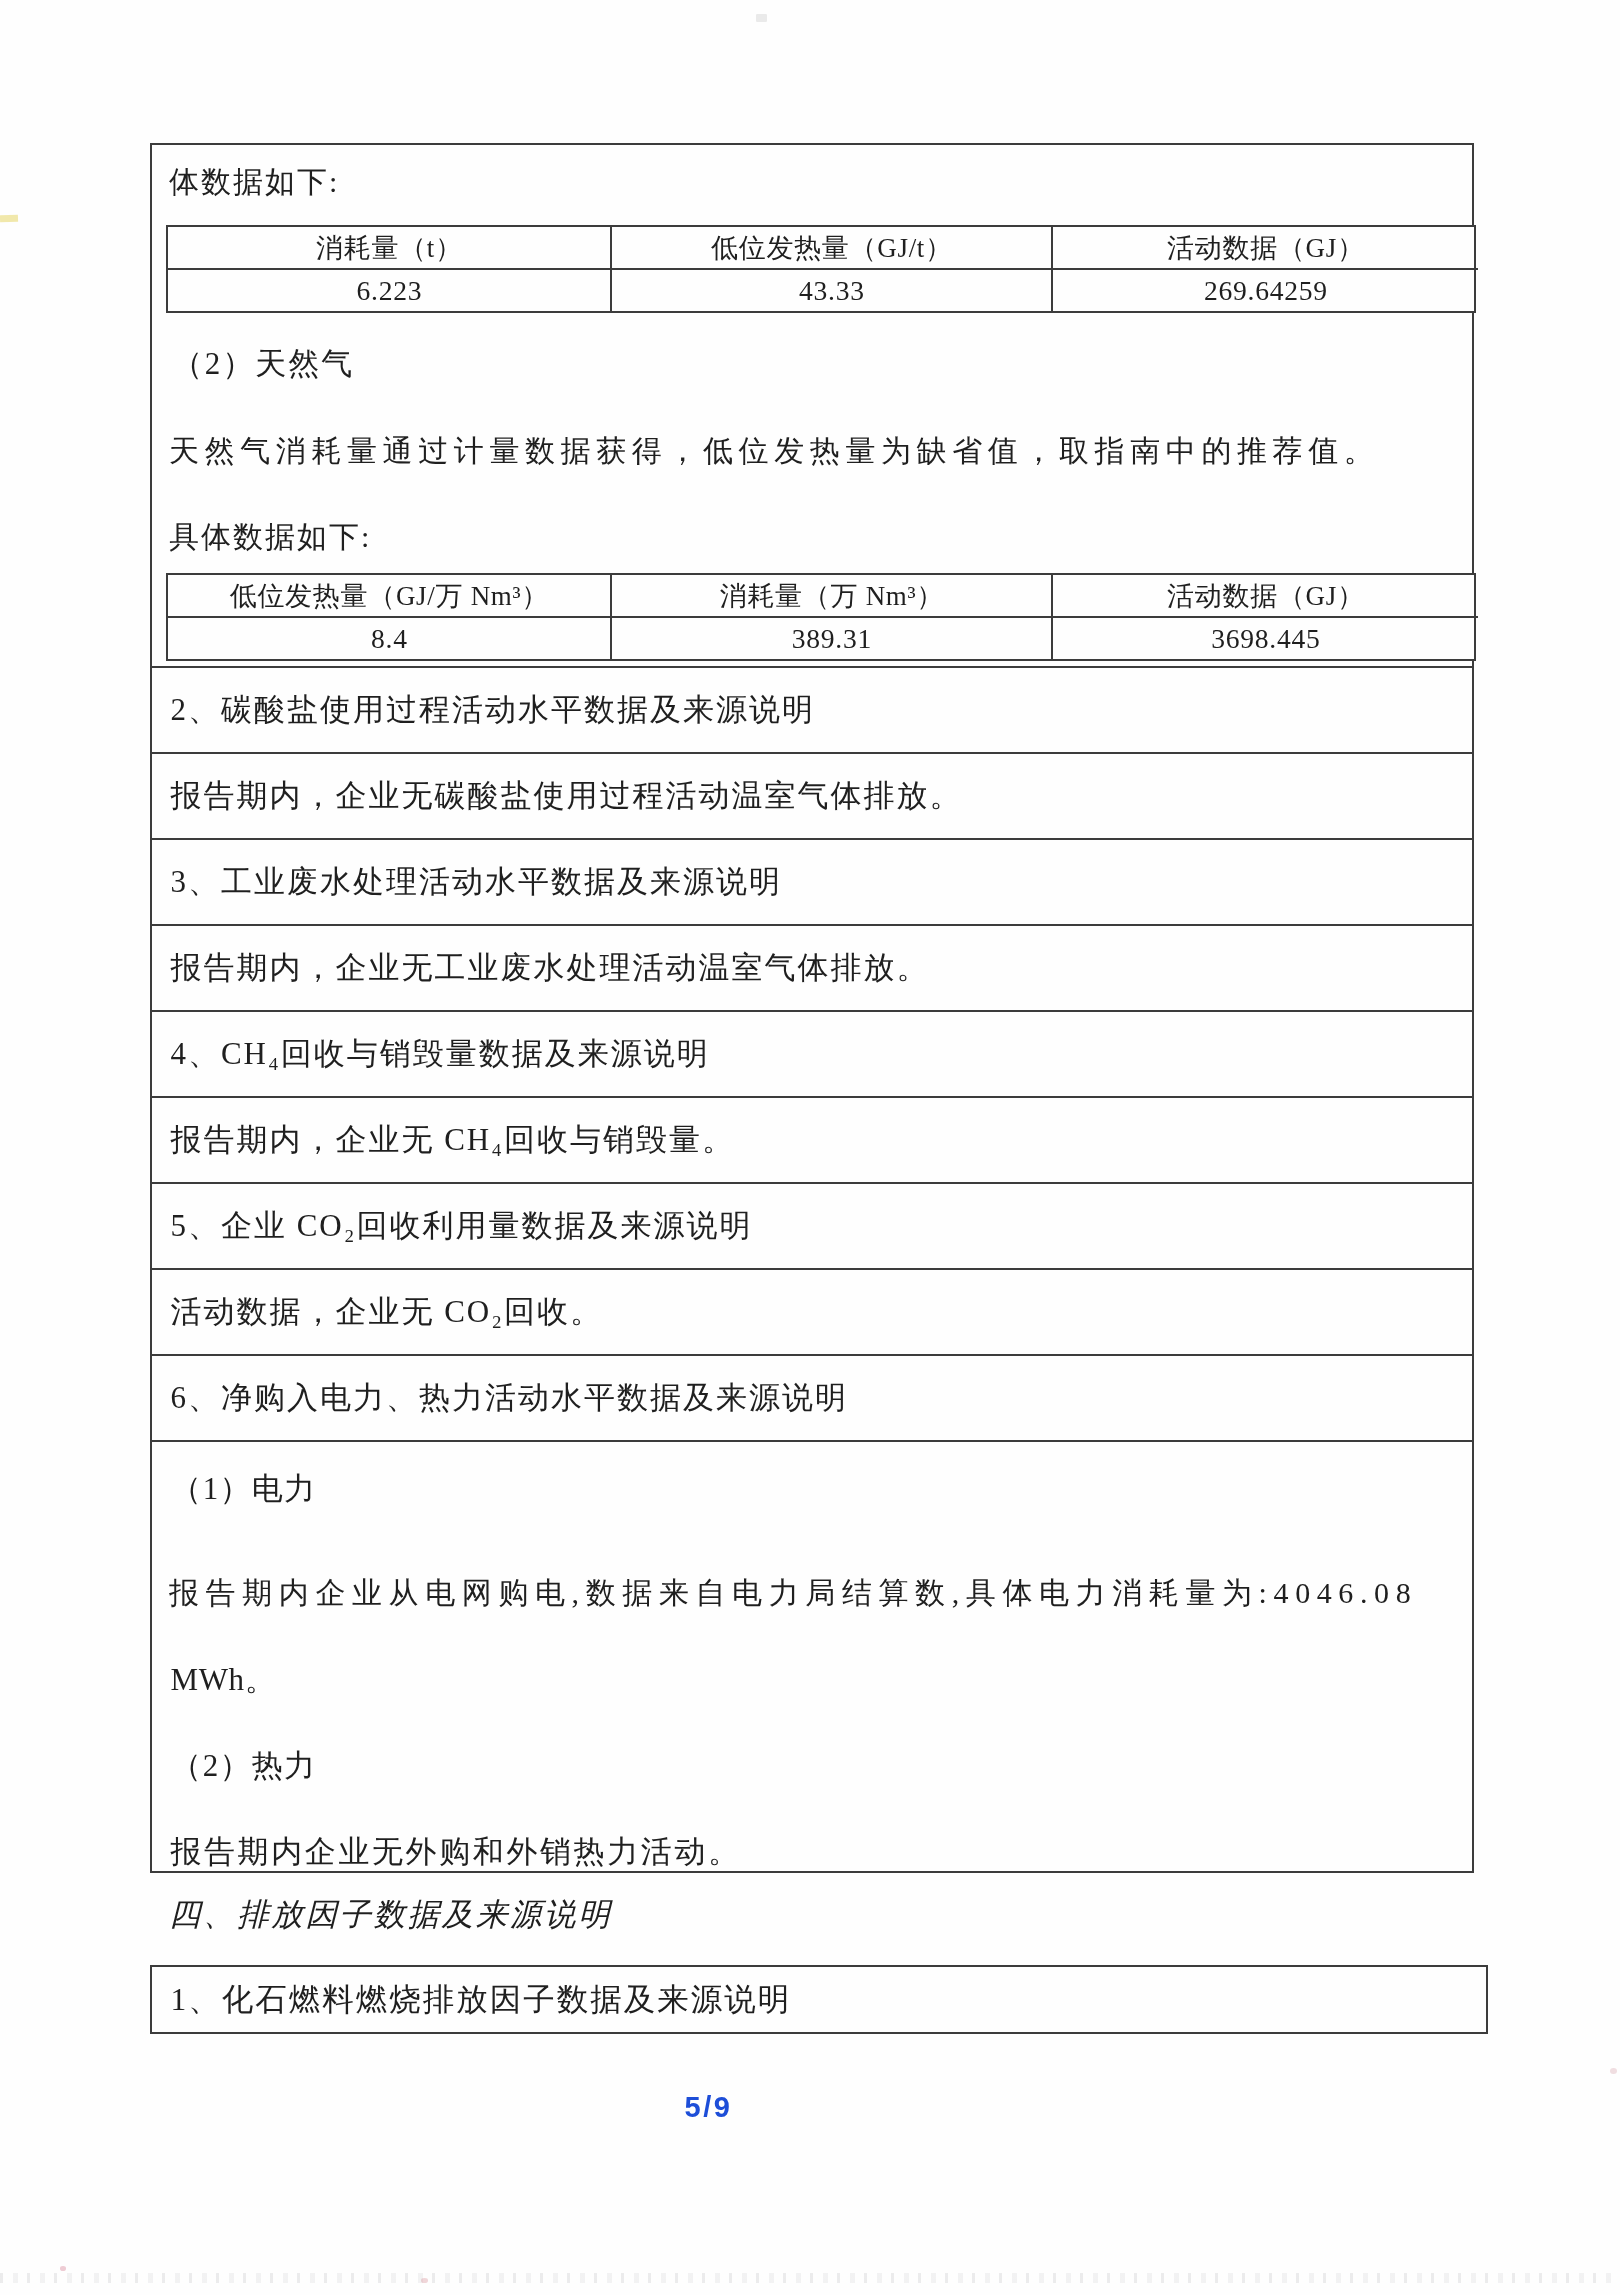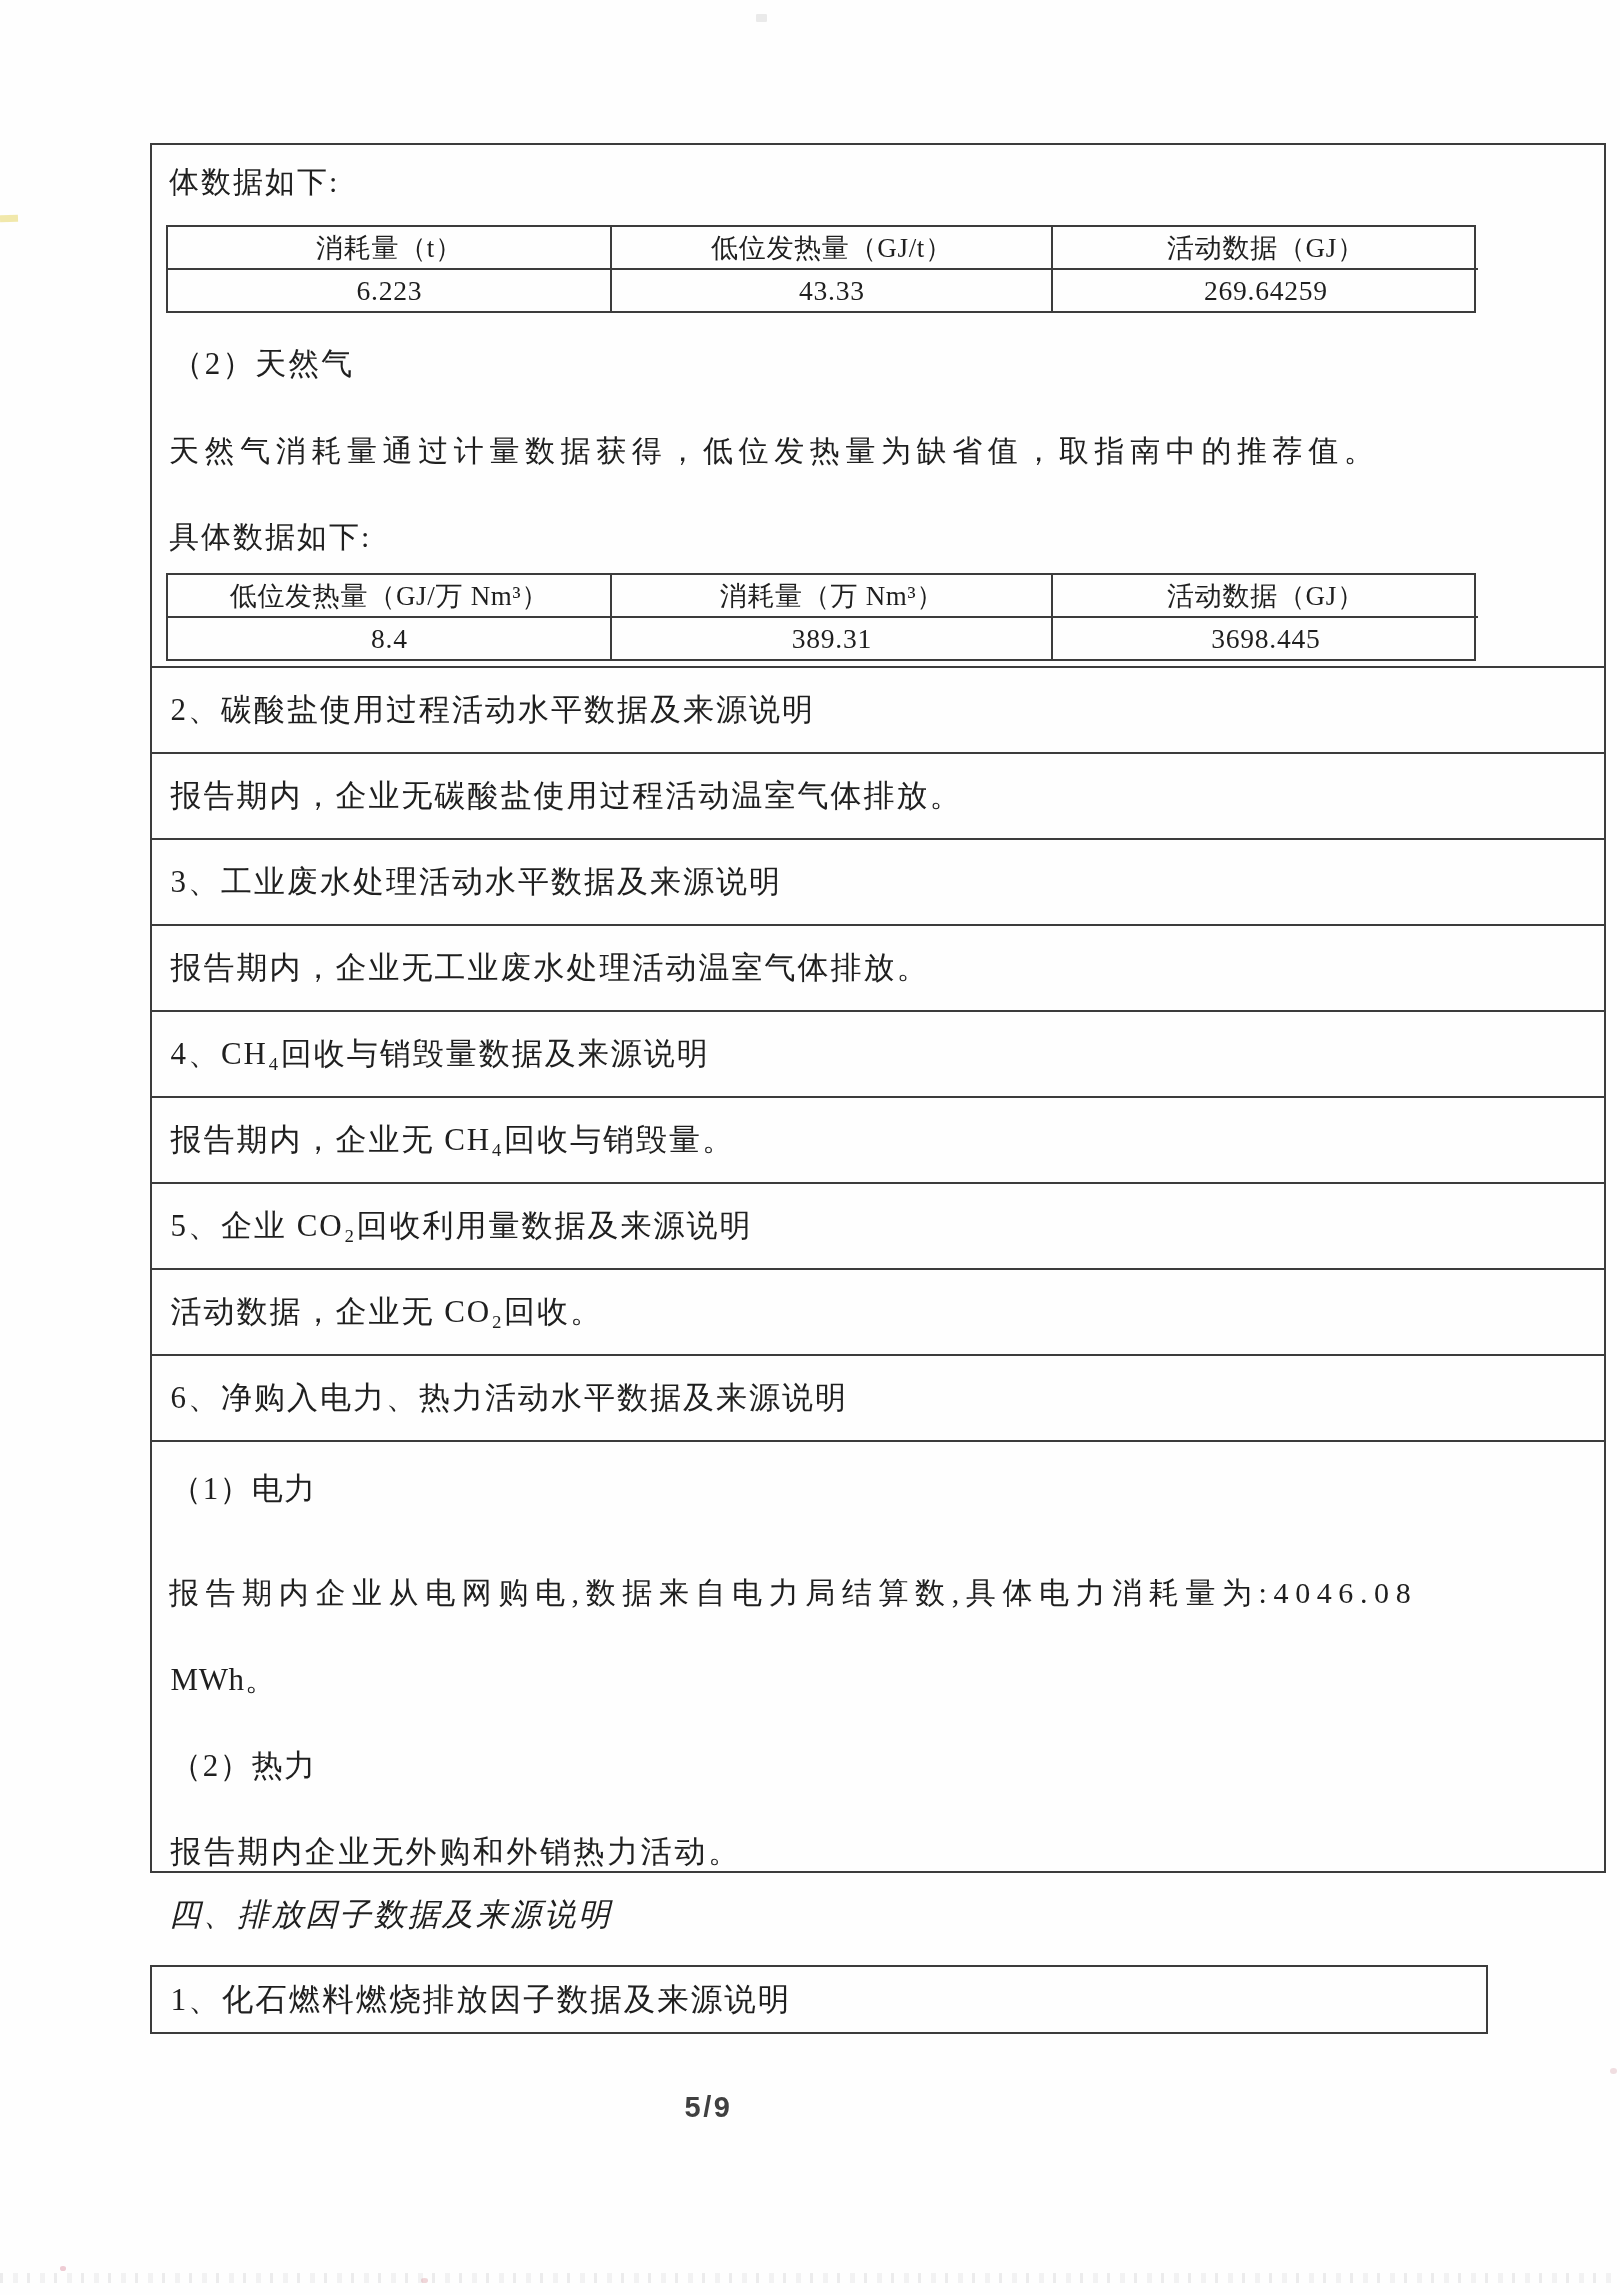--- a/index.html
+++ b/index.html
@@ -8,21 +8,21 @@
     background:#ffffff;
     font-family:"Liberation Serif","DejaVu Serif",serif;
     color:#1f1f1f;
     position:relative;
     overflow:hidden;
   }
   .page{position:absolute;inset:0;background:#fefefe;}
 
   
   .outer-box{
-    position:absolute;left:150px;top:143px;width:1456px;height:1730px;
+    position:absolute;left:150px;top:143px;width:1324px;height:1730px;
     border:2px solid #3c3c3c;border-bottom-width:2.6px;
     box-sizing:border-box;background:#fefefe;
   }
   .abs{position:absolute;}
   .cjk{font-size:31px;letter-spacing:2px;white-space:nowrap;}
   .intro{left:17px;top:17px;font-size:30px;}
   .subhead{left:19.7px;font-size:31px;}
   .para-stretch{
     left:17px;width:1302px;font-size:30px;letter-spacing:5.6px;white-space:nowrap;
   }
@@ -71,21 +71,21 @@
   .box2{
     position:absolute;left:150px;top:1965px;width:1338px;height:69px;
     border:2px solid #3c3c3c;box-sizing:border-box;
     display:flex;align-items:center;padding-left:18.4px;
     font-size:31.5px;letter-spacing:2px;white-space:nowrap;background:#fefefe;
   }
   .pagenum{
     position:absolute;left:0;top:2091px;width:1417px;
     text-align:center;
     font-family:"Liberation Sans","DejaVu Sans",sans-serif;
-    font-size:29px;font-weight:600;letter-spacing:2.6px;color:#404040;
+    font-size:29px;font-weight:600;letter-spacing:2.6px;color:#1d4ed8;
   }
 
   
   .art-yellow{
     position:absolute;left:0;top:215px;width:17.7px;height:7.2px;
     background:#efe49c;opacity:.85;transform:rotate(-2deg);
   }
   .art-speck{
     position:absolute;left:756px;top:14.4px;width:10.5px;height:7.2px;
     background:#d9d9d9;opacity:.55;border-radius:1.3px;

